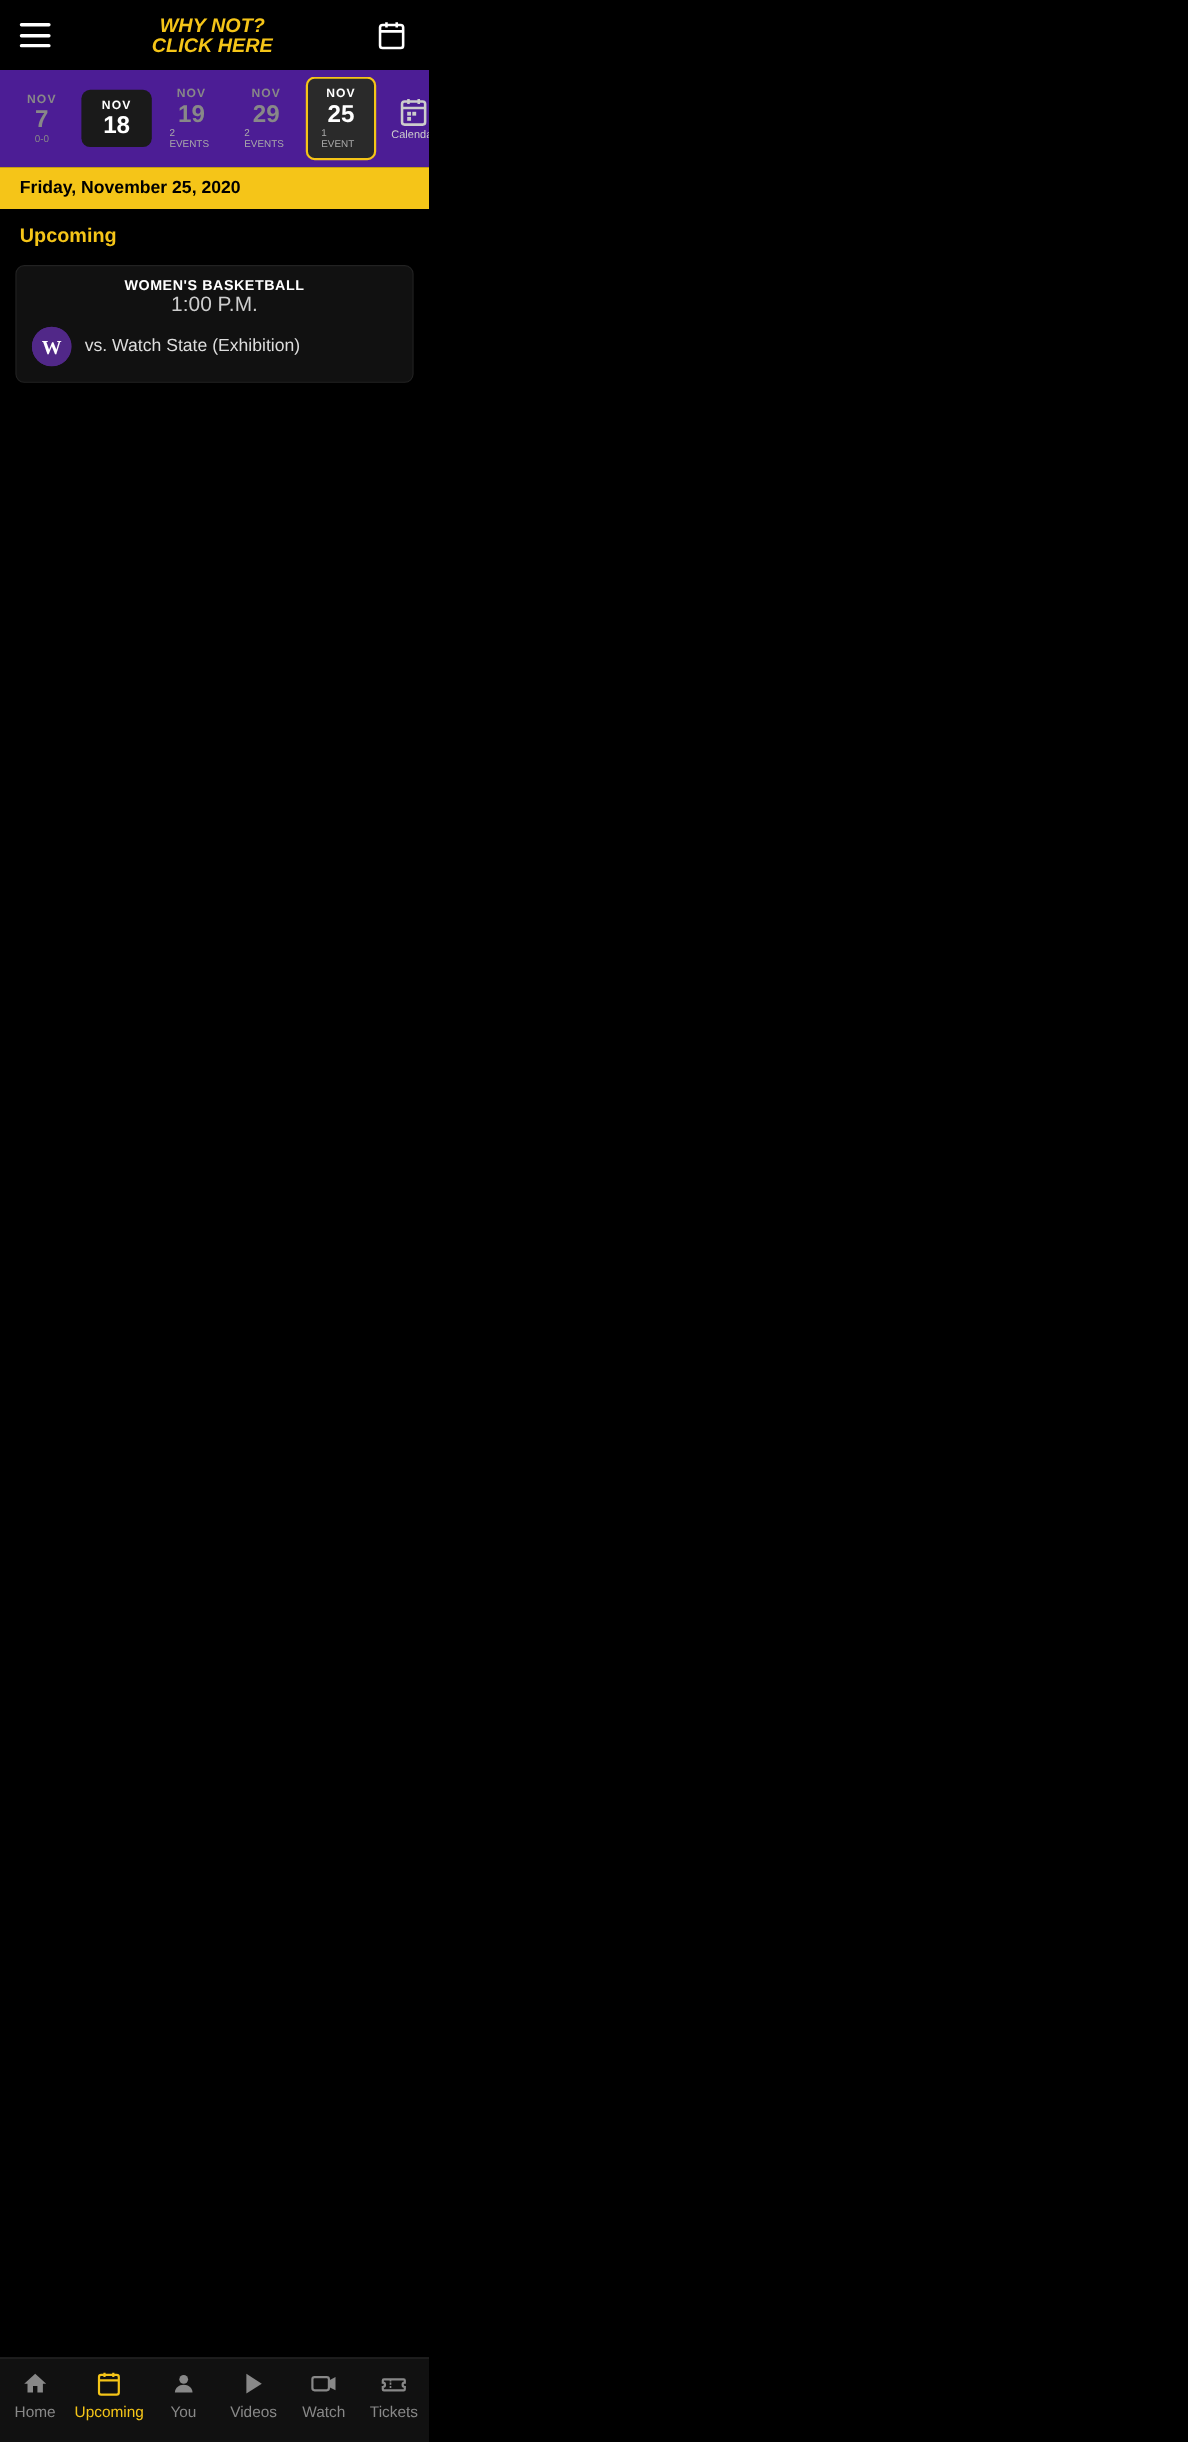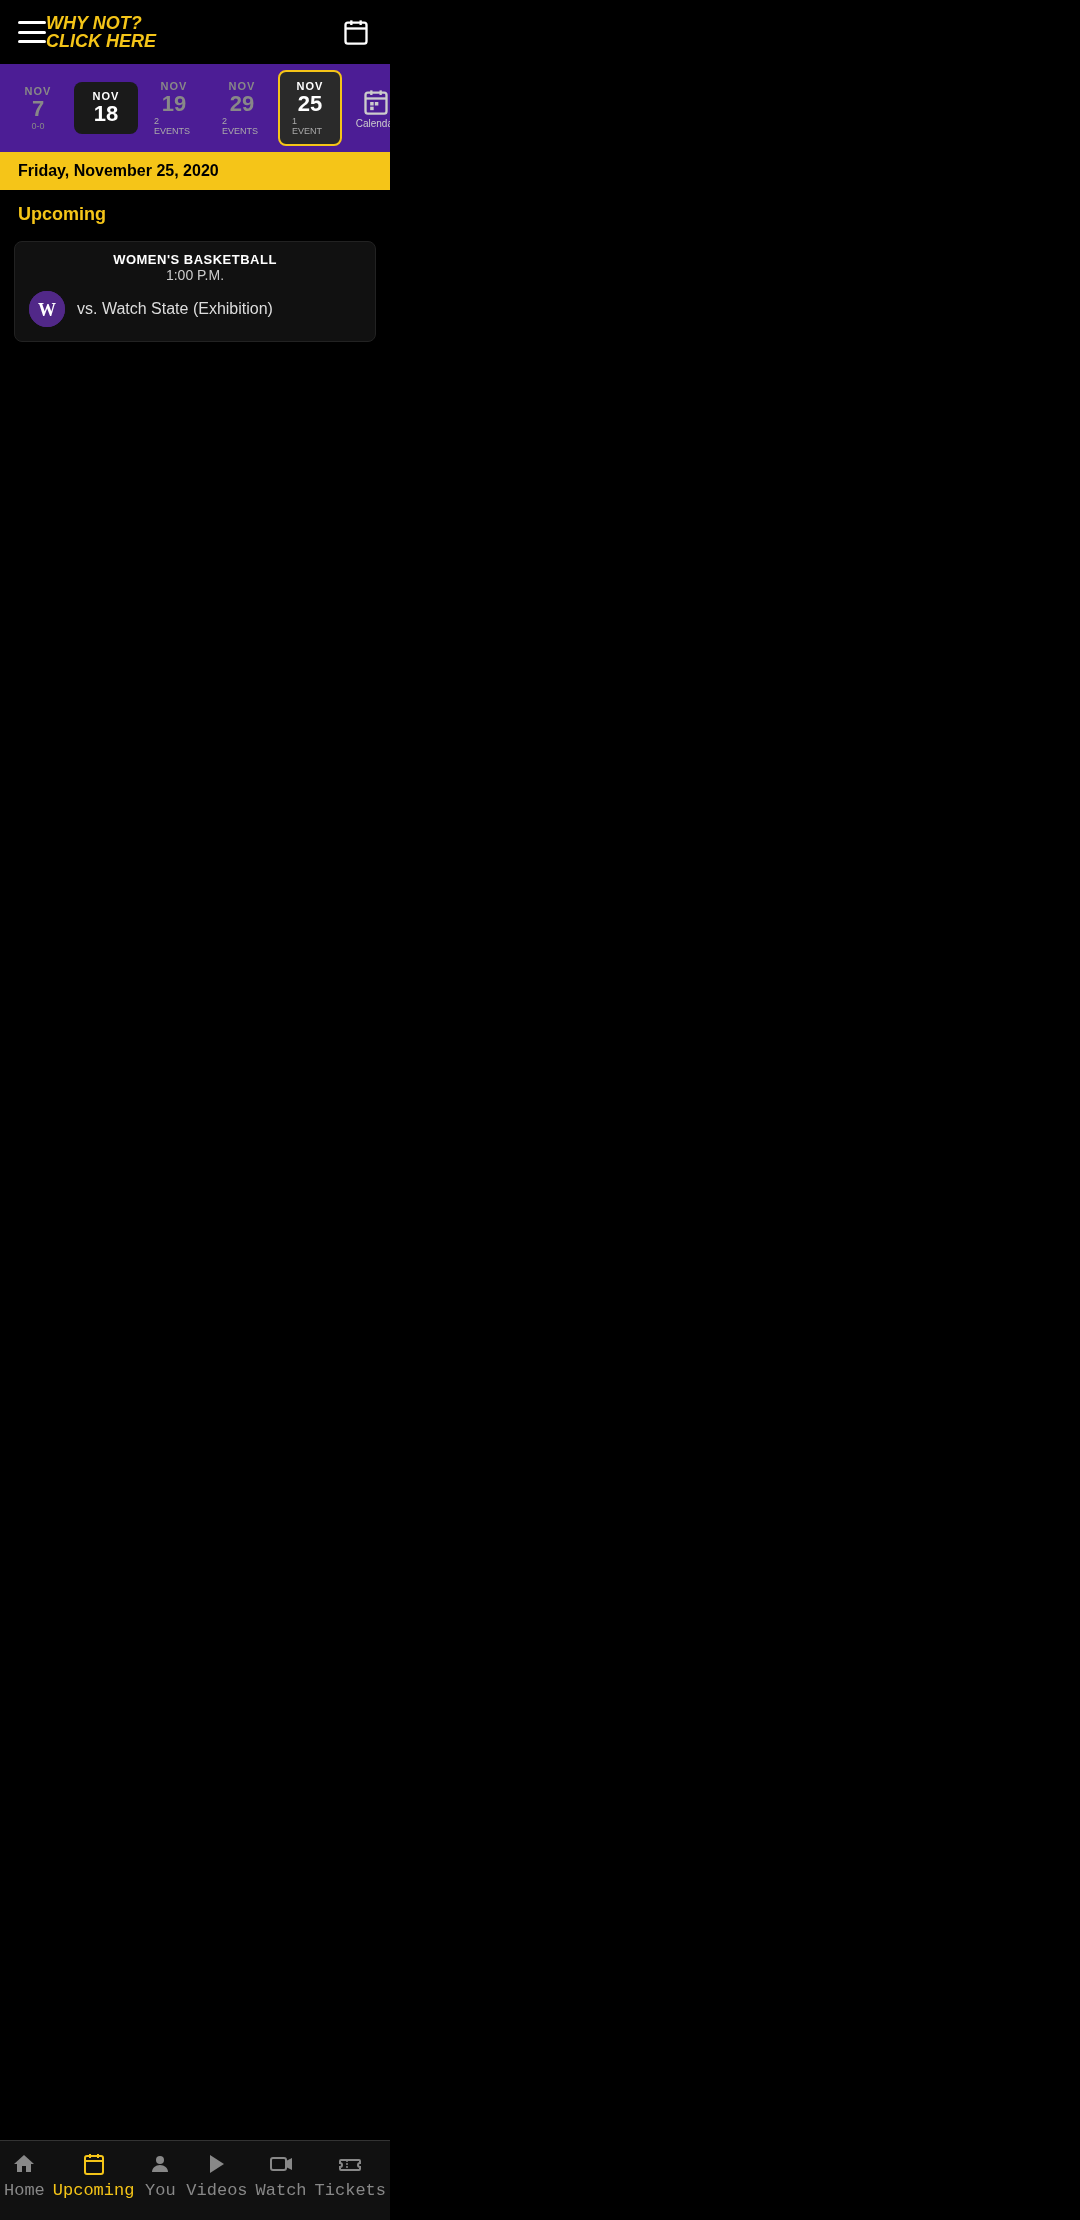--- a/index.html
+++ b/index.html
@@ -31,20 +31,21 @@
       justify-content: space-between;
       cursor: pointer;
     }
     .header-menu-icon span {
       display: block;
       height: 3px;
       background: #fff;
       border-radius: 2px;
     }
     .header-logo {
+      text-align: center;
       flex: 1;
     }
     .header-logo .why-not {
       color: #f5c518;
       font-size: 18px;
       font-weight: 900;
       font-style: italic;
       line-height: 1;
       text-shadow: 1px 1px 0 #000;
     }
@@ -165,21 +166,21 @@
       flex-direction: column;
     }
     .event-sport {
       font-size: 13px;
       font-weight: bold;
       color: #fff;
       text-transform: uppercase;
       letter-spacing: 0.5px;
     }
     .event-time {
-      font-size: 14px;
+      font-size: 19px;
       color: #ccc;
     }
     .event-matchup {
       display: flex;
       align-items: center;
       padding: 0 14px 14px;
       gap: 12px;
     }
     .team-logo {
       width: 36px;
@@ -237,22 +238,21 @@
       height: 26px;
       display: flex;
       align-items: center;
       justify-content: center;
     }
     .nav-icon svg {
       width: 24px;
       height: 24px;
     }
     .nav-label {
-      font-size: 17px;
-      font-family: Liberation Mono, monospace;
+      font-size: 14px;
     }
   </style>
 </head>
 <body>
 
 <div class="header">
   <div class="header-menu-icon">
     <span></span>
     <span></span>
     <span></span>

